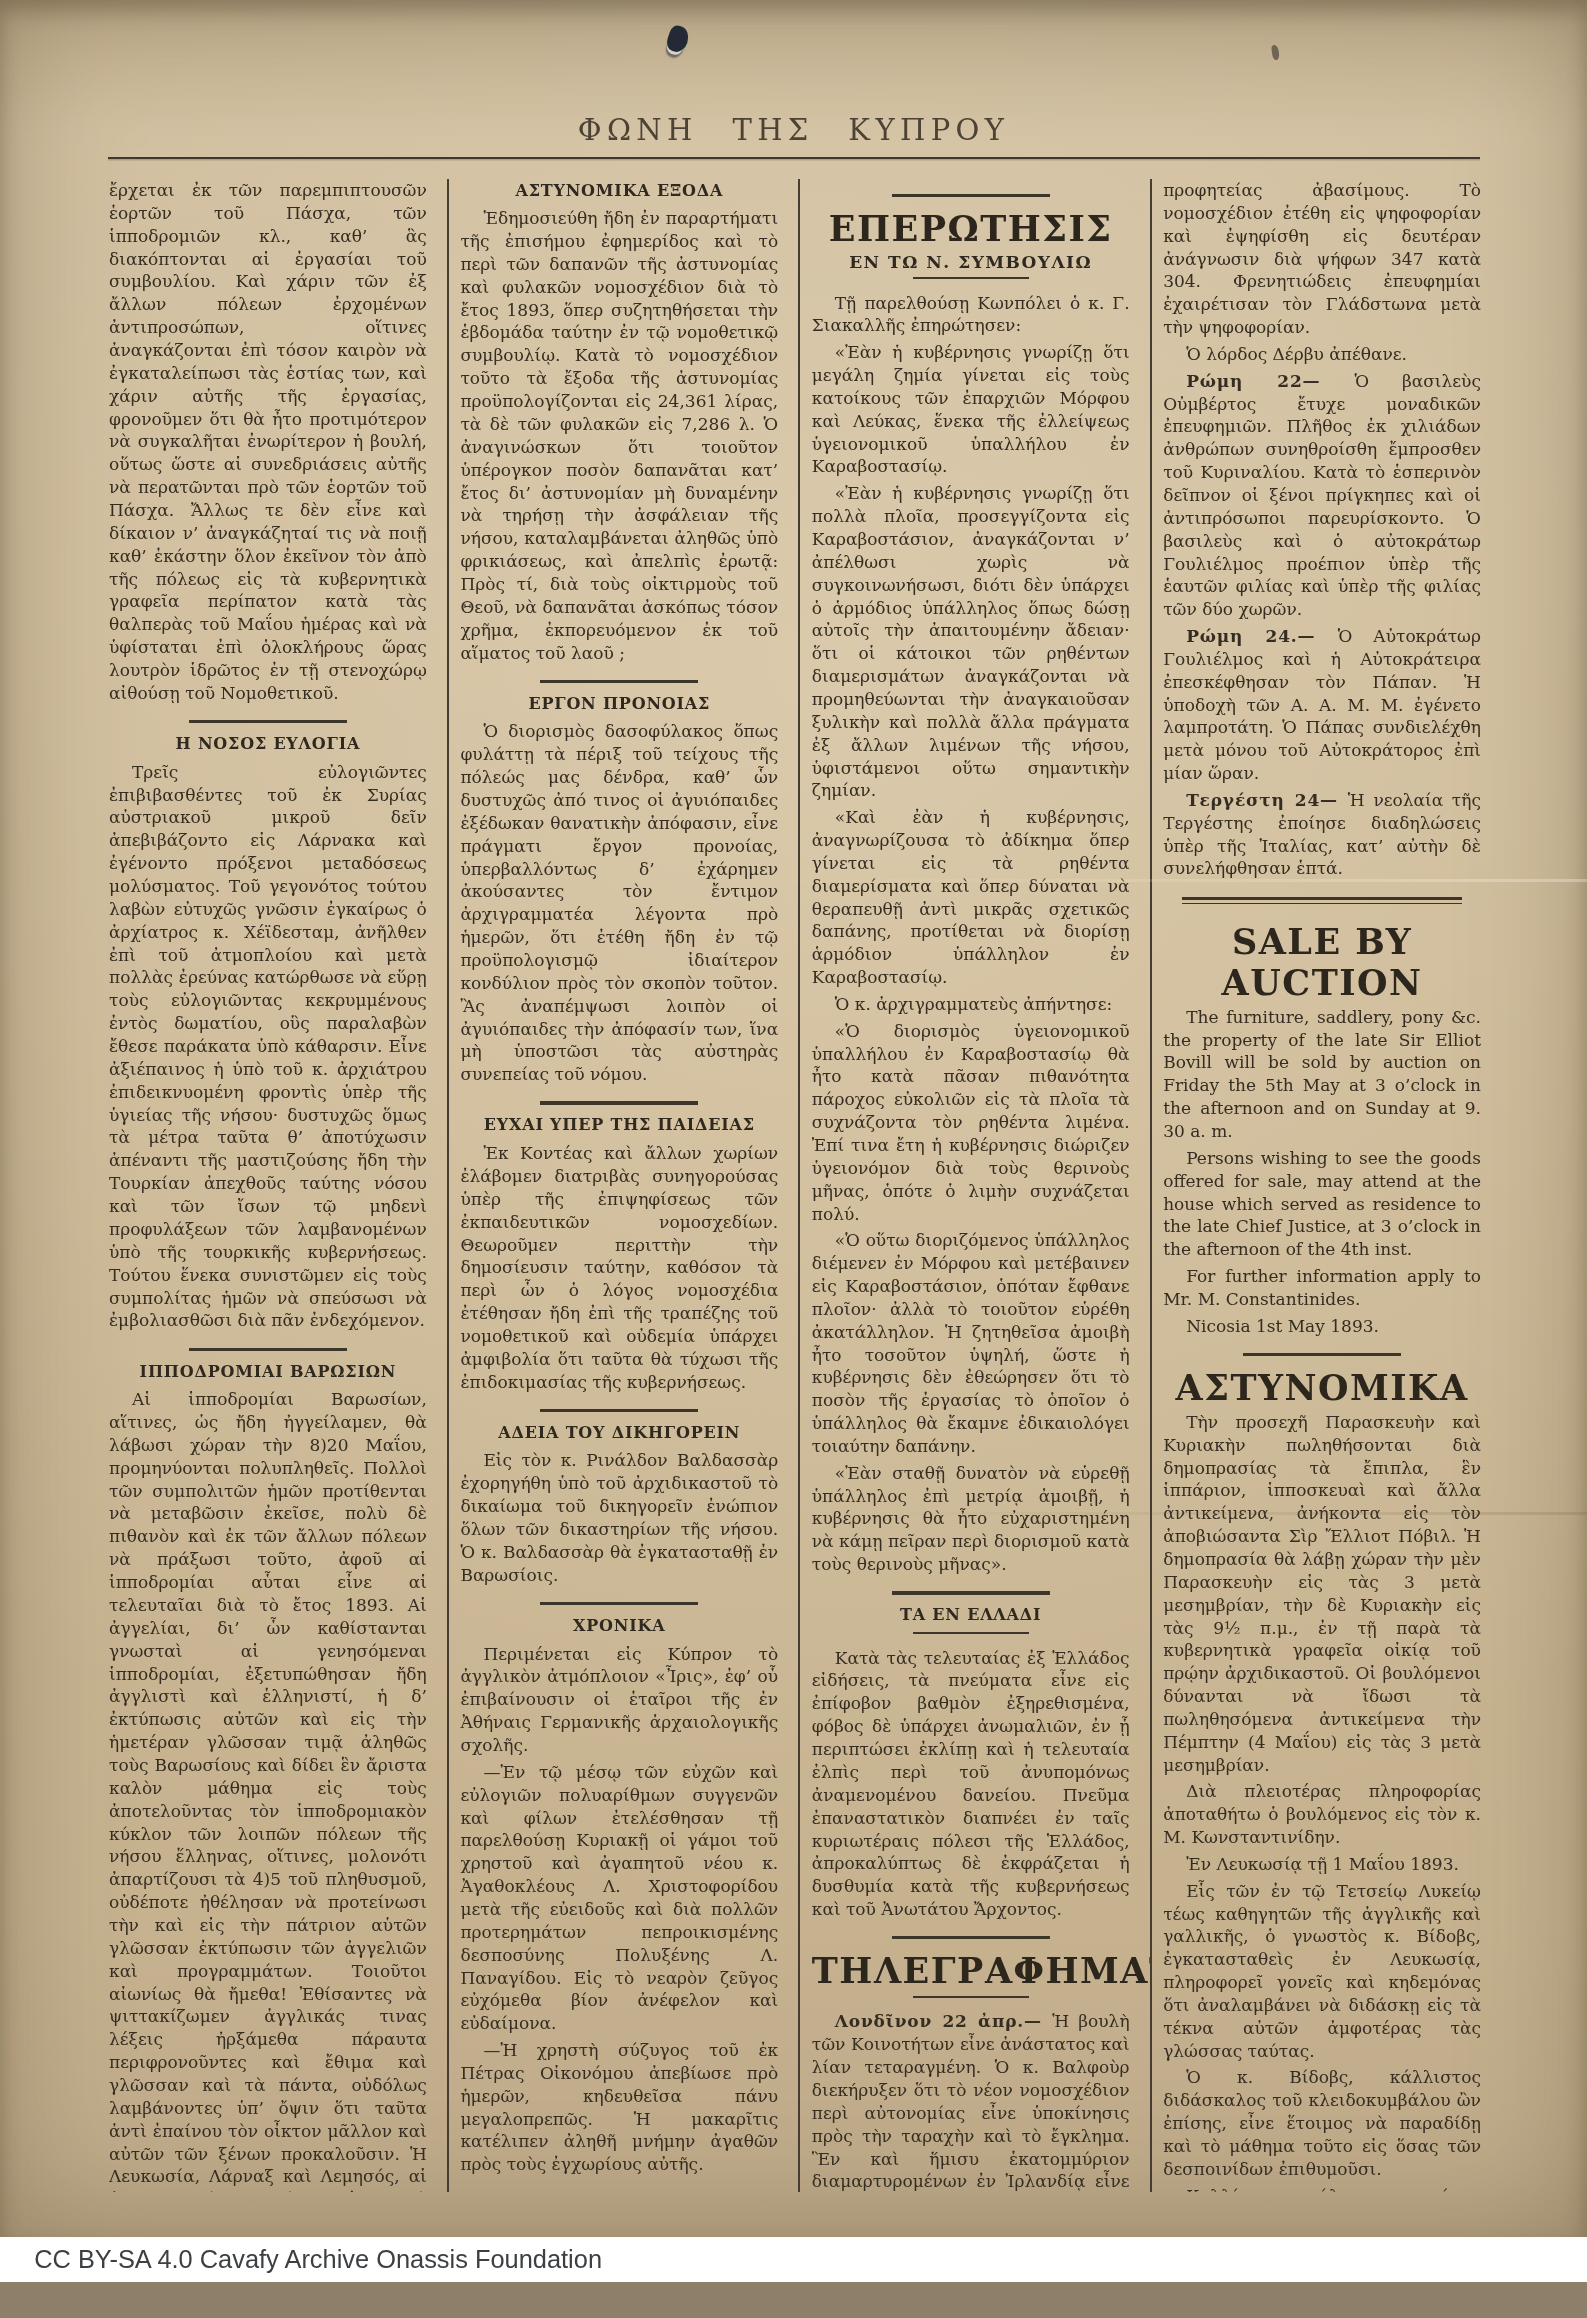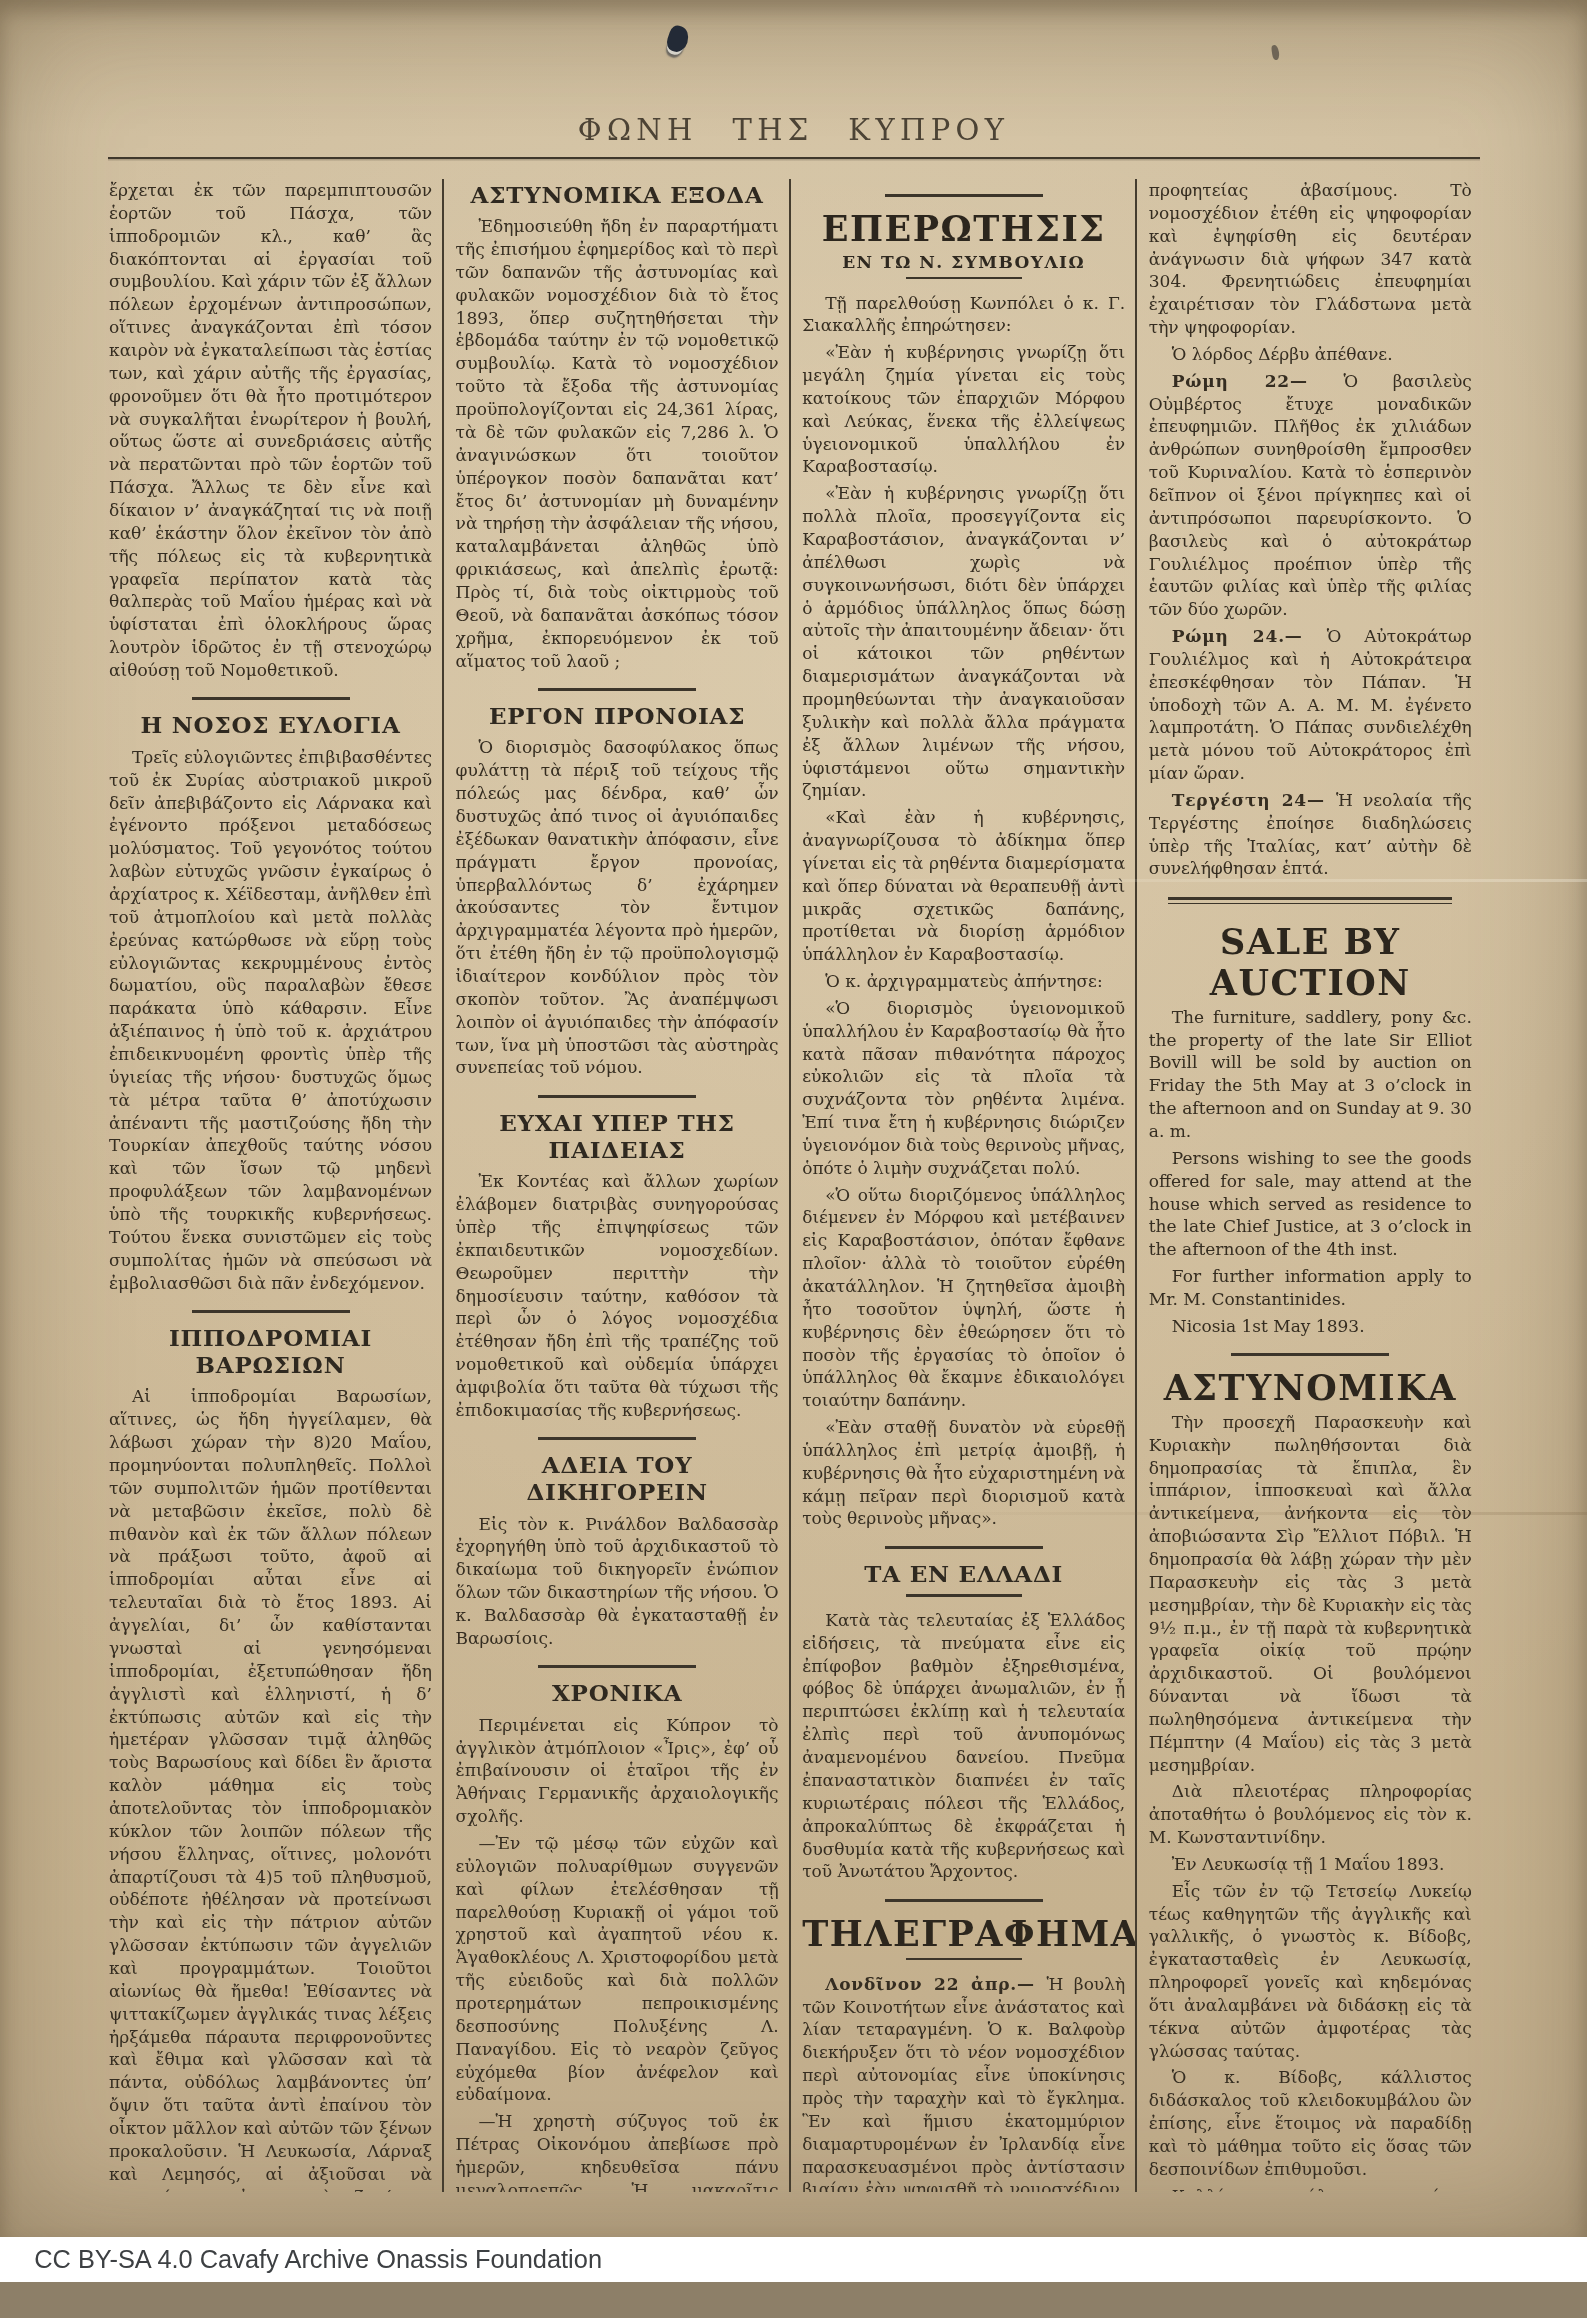--- a/index.html
+++ b/index.html
@@ -19,29 +19,29 @@
   .c1{left:48%;right:0;top:879px;background:linear-gradient(to right, rgba(255,255,255,0), rgba(255,252,240,.30));}
   .c2{left:55%;right:0;top:1512px;background:linear-gradient(to right, rgba(120,98,66,0), rgba(120,98,66,.22));}
 
   .masthead{position:absolute;top:113px;left:0;width:100%;text-align:center;
     font-size:29px;color:#4c4335;letter-spacing:5.4px;word-spacing:20px;font-weight:500;}
   .head-rule{position:absolute;top:157px;left:108px;width:1372px;height:0;
     border-top:2.3px solid #3f382c;box-shadow:0 1.5px 0 rgba(63,56,44,.25);}
 
   .cols{position:absolute;top:179px;left:109px;width:1372px;height:2013px;display:flex;}
   .col{width:323px;height:100%;overflow:hidden;}
-  .col:not(:last-child){padding-right:10px;border-right:2.3px solid #453d2f;margin-right:11.6px;}
+  .col:not(:last-child){padding-right:20px;border-right:2.3px solid #453d2f;margin-right:11.6px;}
 
   .para{margin:0 0 3.9px 0;font-size:17px;line-height:1.345;text-align:justify;text-indent:23px;
         color:#352d21;}
   .para.noindent{text-indent:0;}
   .lead{font-weight:bold;letter-spacing:0.8px;}
 
   .sep{width:158px;height:3.1px;background:#3c352a;margin:15.4px auto 10.8px auto;}
-  .hd{margin:1.5px 0 7.7px 0;text-align:center;font-size:23px;font-weight:bold;color:#2f2920;
+  .hd{margin:1.5px 0 7.7px 0;text-align:center;font-size:16px;font-weight:bold;color:#2f2920;
       letter-spacing:0.8px;}
   .hd-big{margin:4.6px 0 3.1px 0;text-align:center;font-size:35px;font-weight:bold;color:#2c261d;
       letter-spacing:1.5px;}
   .hd-sub{text-align:center;font-size:17px;font-weight:bold;color:#2f2920;letter-spacing:1.5px;margin:1.5px 0 3.1px 0;}
   .rule-thin{width:116px;height:2.3px;background:#3c352a;margin:4.6px auto 12.3px auto;}
   .rule-heavy{width:88%;height:2.3px;margin:17px auto;border-top:3.9px solid #3c352a;border-bottom:1.5px solid #3c352a;}
 
   .footer{position:absolute;left:0;bottom:0;width:100%;height:45px;background:#ffffff;
       display:flex;align-items:center;font-family:"Liberation Sans", sans-serif;}
   .footer span{font-size:25.4px;color:#3d4043;padding-left:6.2px;margin-left:28px;}

